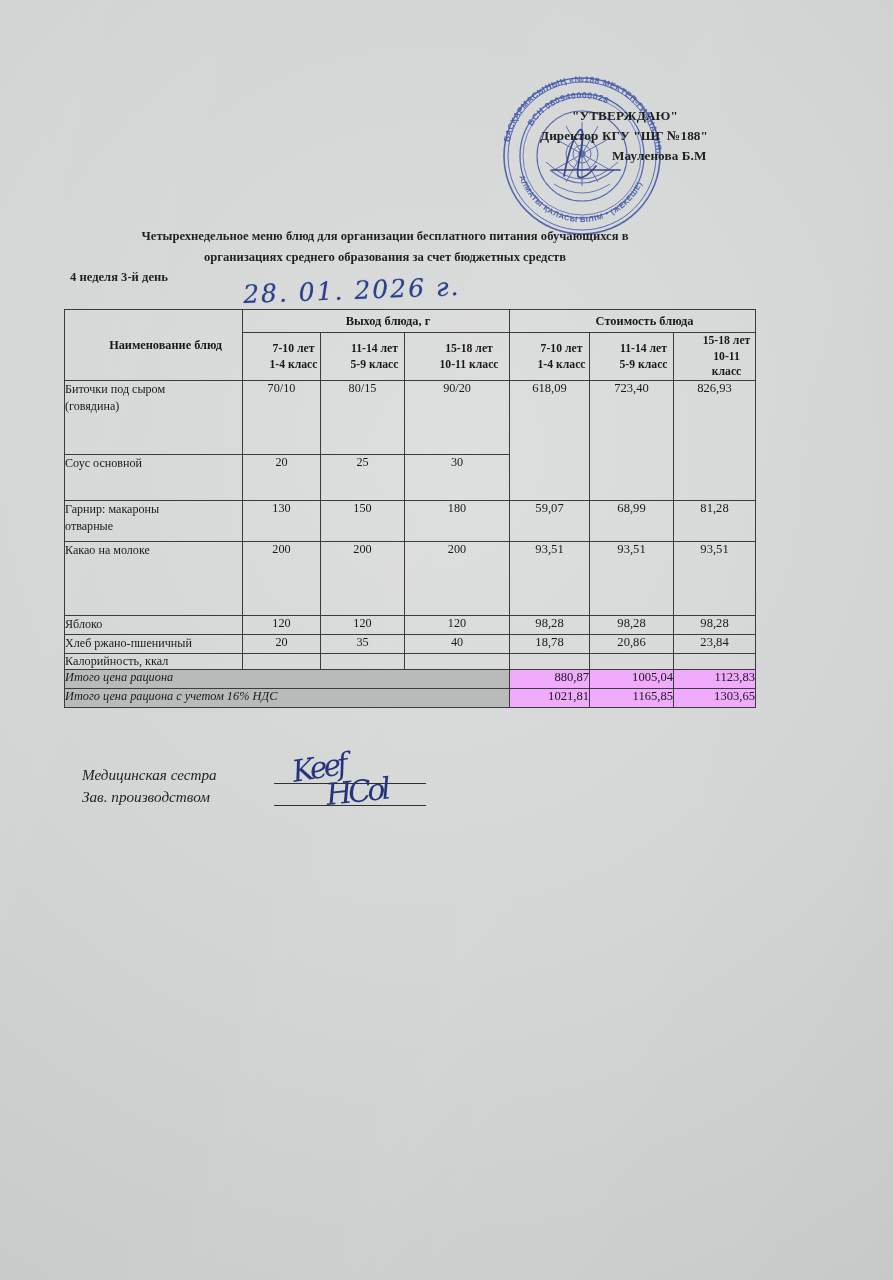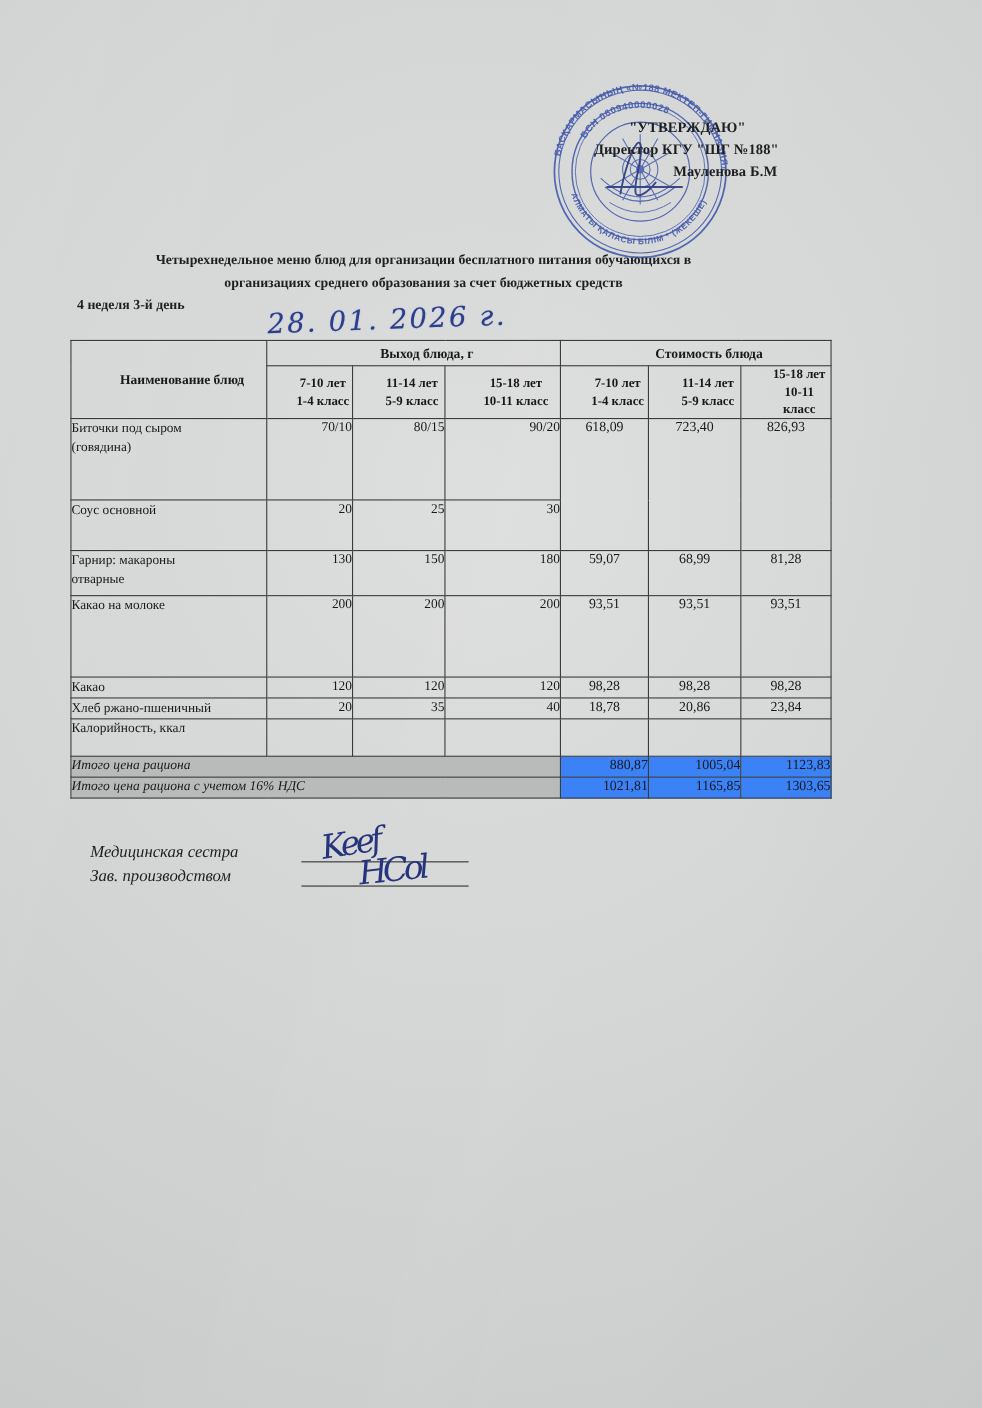--- a/index.html
+++ b/index.html
@@ -135,21 +135,21 @@
   .hdr-sub { height: 34px; font-size: 11.7px; line-height: 1.34; }
   .hdr-name { font-size: 12.3px; }
 
   .dish-name {
     text-align: left;
     padding: 3px 0 0 5px;
     line-height: 1.42;
     font-size: 12.1px;
   }
   .num {
-    text-align: right;
+    text-align: center;
     padding-top: 3px;
     font-size: 12.2px;
   }
   .num-cost {
     text-align: center;
     padding-top: 3px;
     font-size: 12.6px;
   }
   .bold-left {
     text-align: left;
@@ -163,31 +163,31 @@
     font-weight: bold;
     font-style: italic;
     font-size: 12.3px;
     background: #b9bbbb;
   }
   .total-num {
     text-align: right;
     padding: 2px 5px 2px 0;
     font-weight: bold;
     font-size: 12.6px;
-    background: #3b82f6;
+    background: #f0abfc;
   }
 
   
   .r-bitochki { height: 74px; }
   .r-sous     { height: 46px; }
   .r-garnir   { height: 41px; }
   .r-kakao    { height: 74px; }
   .r-yabloko  { height: 19px; }
   .r-hleb     { height: 19px; }
-  .r-kalor    { height: 34px; margin-top: 48px; }
+  .r-kalor    { height: 16px; margin-top: 48px; }
   .r-total    { height: 19px; }
 
   
   #signature-block {
     position: absolute;
     left: 82px;
     top: 762px;
     z-index: 6;
   }
   .sig-row {
@@ -391,21 +391,21 @@
         </td>
         <td class="num">200</td>
         <td class="num">200</td>
         <td class="num">200</td>
         <td class="num-cost">93,51</td>
         <td class="num-cost">93,51</td>
         <td class="num-cost">93,51</td>
       </tr>
 
       <tr class="r-yabloko">
-        <td class="dish-name">Какао</td>
+        <td class="dish-name">Яблоко</td>
         <td class="num">120</td>
         <td class="num">120</td>
         <td class="num">120</td>
         <td class="num-cost">98,28</td>
         <td class="num-cost">98,28</td>
         <td class="num-cost">98,28</td>
       </tr>
 
       <tr class="r-hleb">
         <td class="dish-name">Хлеб ржано-пшеничный</td>

